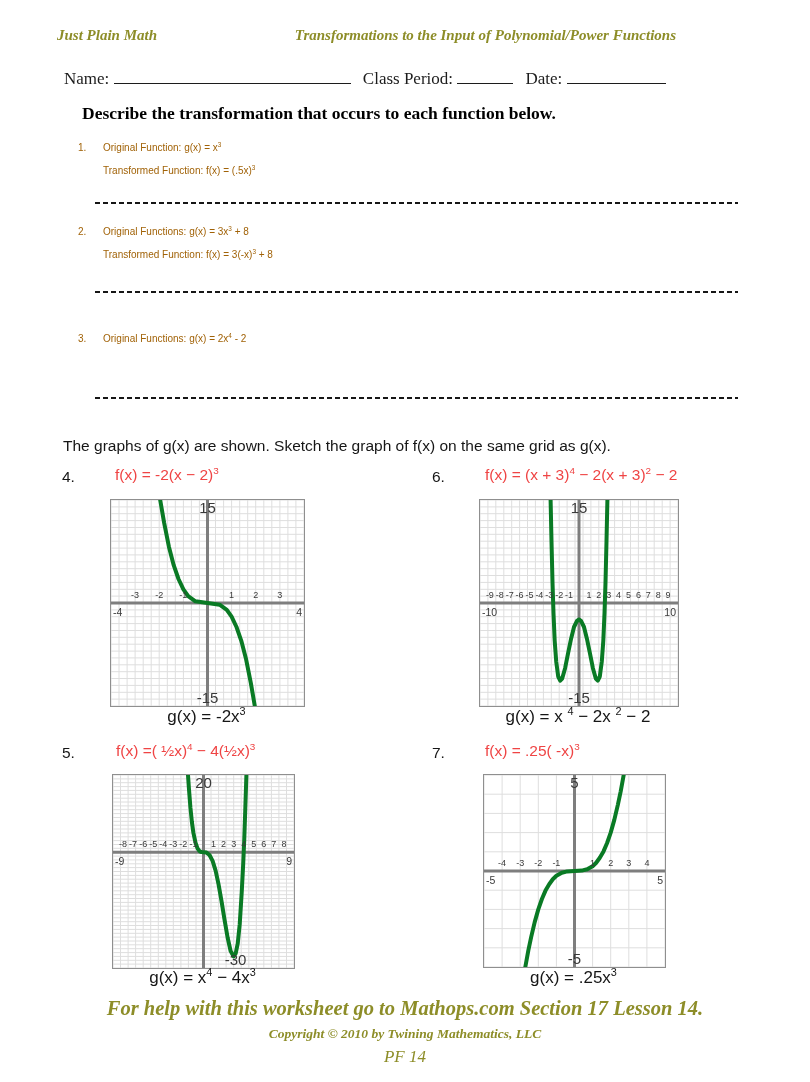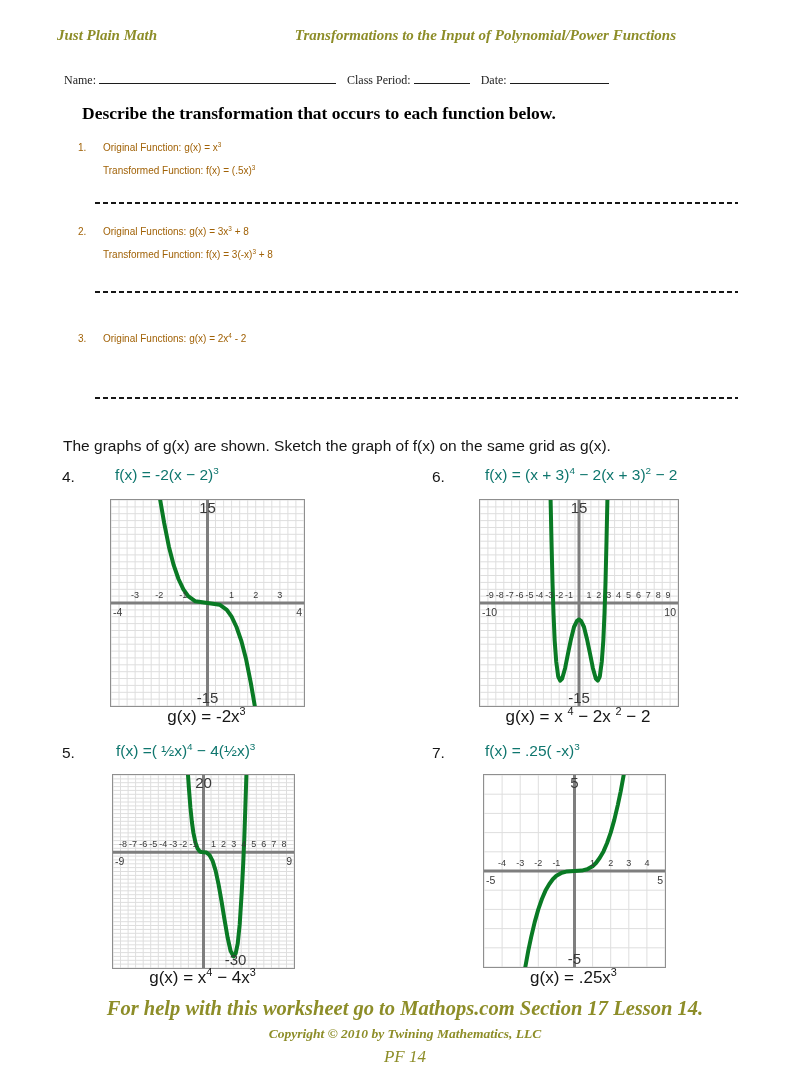--- a/index.html
+++ b/index.html
@@ -4,35 +4,35 @@
 <style>
   html,body{margin:0;padding:0;background:#fff;}
   .page{position:relative;width:738px;height:1082px;background:#ffffff;overflow:hidden;
         font-family:"Liberation Sans",sans-serif;color:#111;text-decoration:underline;}
   .olive{color:#8d8d28;}
   .hdr{position:absolute;top:27px;font-family:"Liberation Serif",serif;
        font-style:italic;font-weight:bold;font-size:15px;}
   .hdr-brand{left:57px;}
   .hdr-title{right:62px;}
   .name-row{position:absolute;left:64px;top:68px;font-family:"Liberation Serif",serif;
-            font-size:12px;color:#1c1c1c;white-space:nowrap;}
+            font-size:17px;color:#1c1c1c;white-space:nowrap;}
   .blank{display:inline-block;border-bottom:1.5px solid #1c1c1c;height:15px;vertical-align:baseline;}
   .w-name{width:237px;margin-right:8px;}
   .w-class{width:56px;margin-right:8px;}
   .w-date{width:99px;}
   .heading{position:absolute;left:82px;top:103px;font-family:"Liberation Serif",serif;
            font-weight:bold;font-size:17.5px;color:#000;}
   .problem{position:absolute;left:63px;font-size:10px;line-height:22.5px;color:#a16207;margin-left:15px;}
   .pnum{display:inline-block;width:25px;}
   .pindent{margin-left:25px;}
   .dash{position:absolute;left:95px;width:646px;height:2px;
         background:repeating-linear-gradient(90deg,#161616 0 5px,transparent 5px 8px);}
   .intro{position:absolute;left:63px;top:437px;font-size:15.5px;color:#161616;}
   .qnum{position:absolute;font-size:15.5px;color:#161616;}
-  .qformula{position:absolute;font-size:15.5px;color:#0f766e;}
+  .qformula{position:absolute;font-size:15.5px;color:#ef4444;}
   sup{font-size:64%;line-height:0;vertical-align:super;}
   .gbox{position:absolute;background:#fff;border:1px solid #8f8f8f;}
   .gbox svg{display:block;}
   .tick{position:absolute;font-size:9px;color:#3a3a3a;text-align:center;line-height:12px;}
   .corner{position:absolute;font-size:10.5px;color:#3a3a3a;line-height:12px;}
   .ylab{position:absolute;font-size:15px;color:#3a3a3a;text-align:center;line-height:13px;}
   .caption{position:absolute;text-align:center;font-size:17px;color:#161616;}
   .footer-help{position:absolute;left:0;width:810px;top:997px;text-align:center;
                font-family:"Liberation Serif",serif;font-style:italic;font-weight:bold;font-size:20.5px;}
   .footer-copy{position:absolute;left:0;width:810px;top:1026px;text-align:center;

